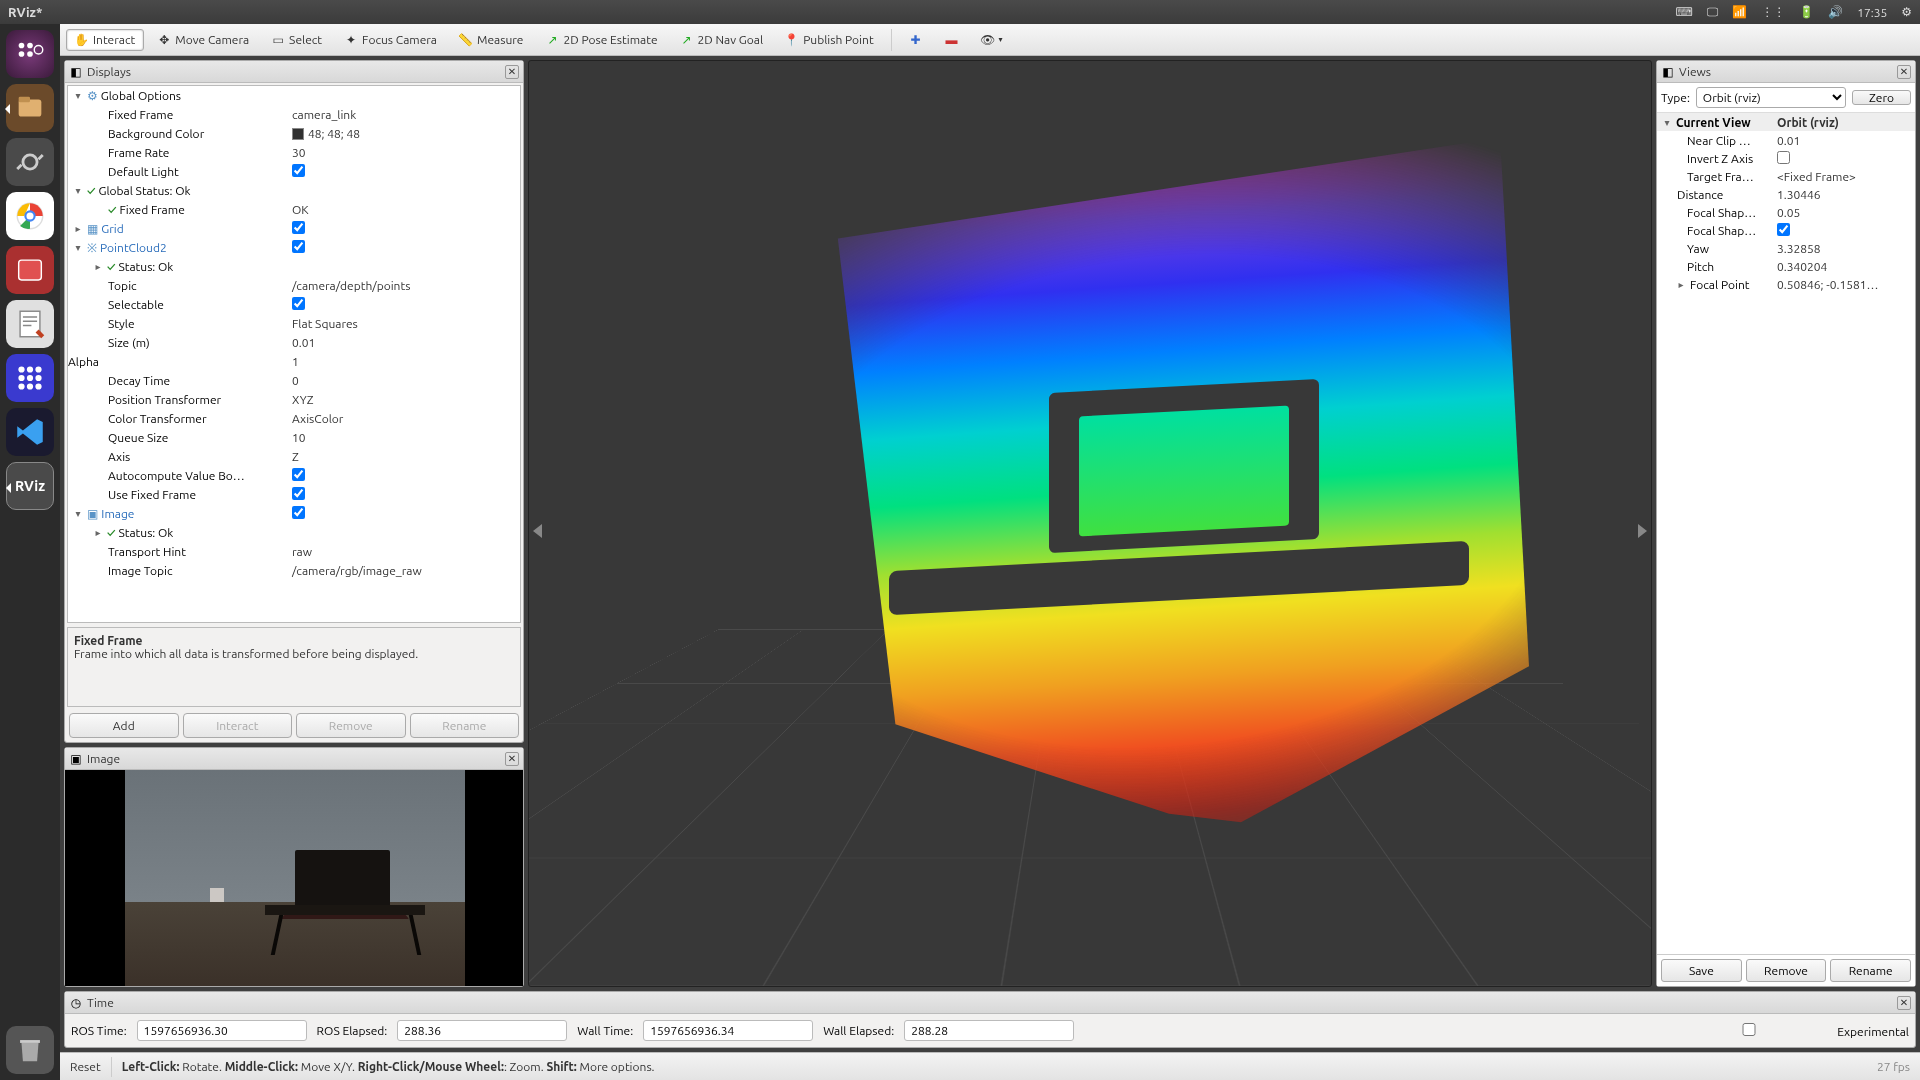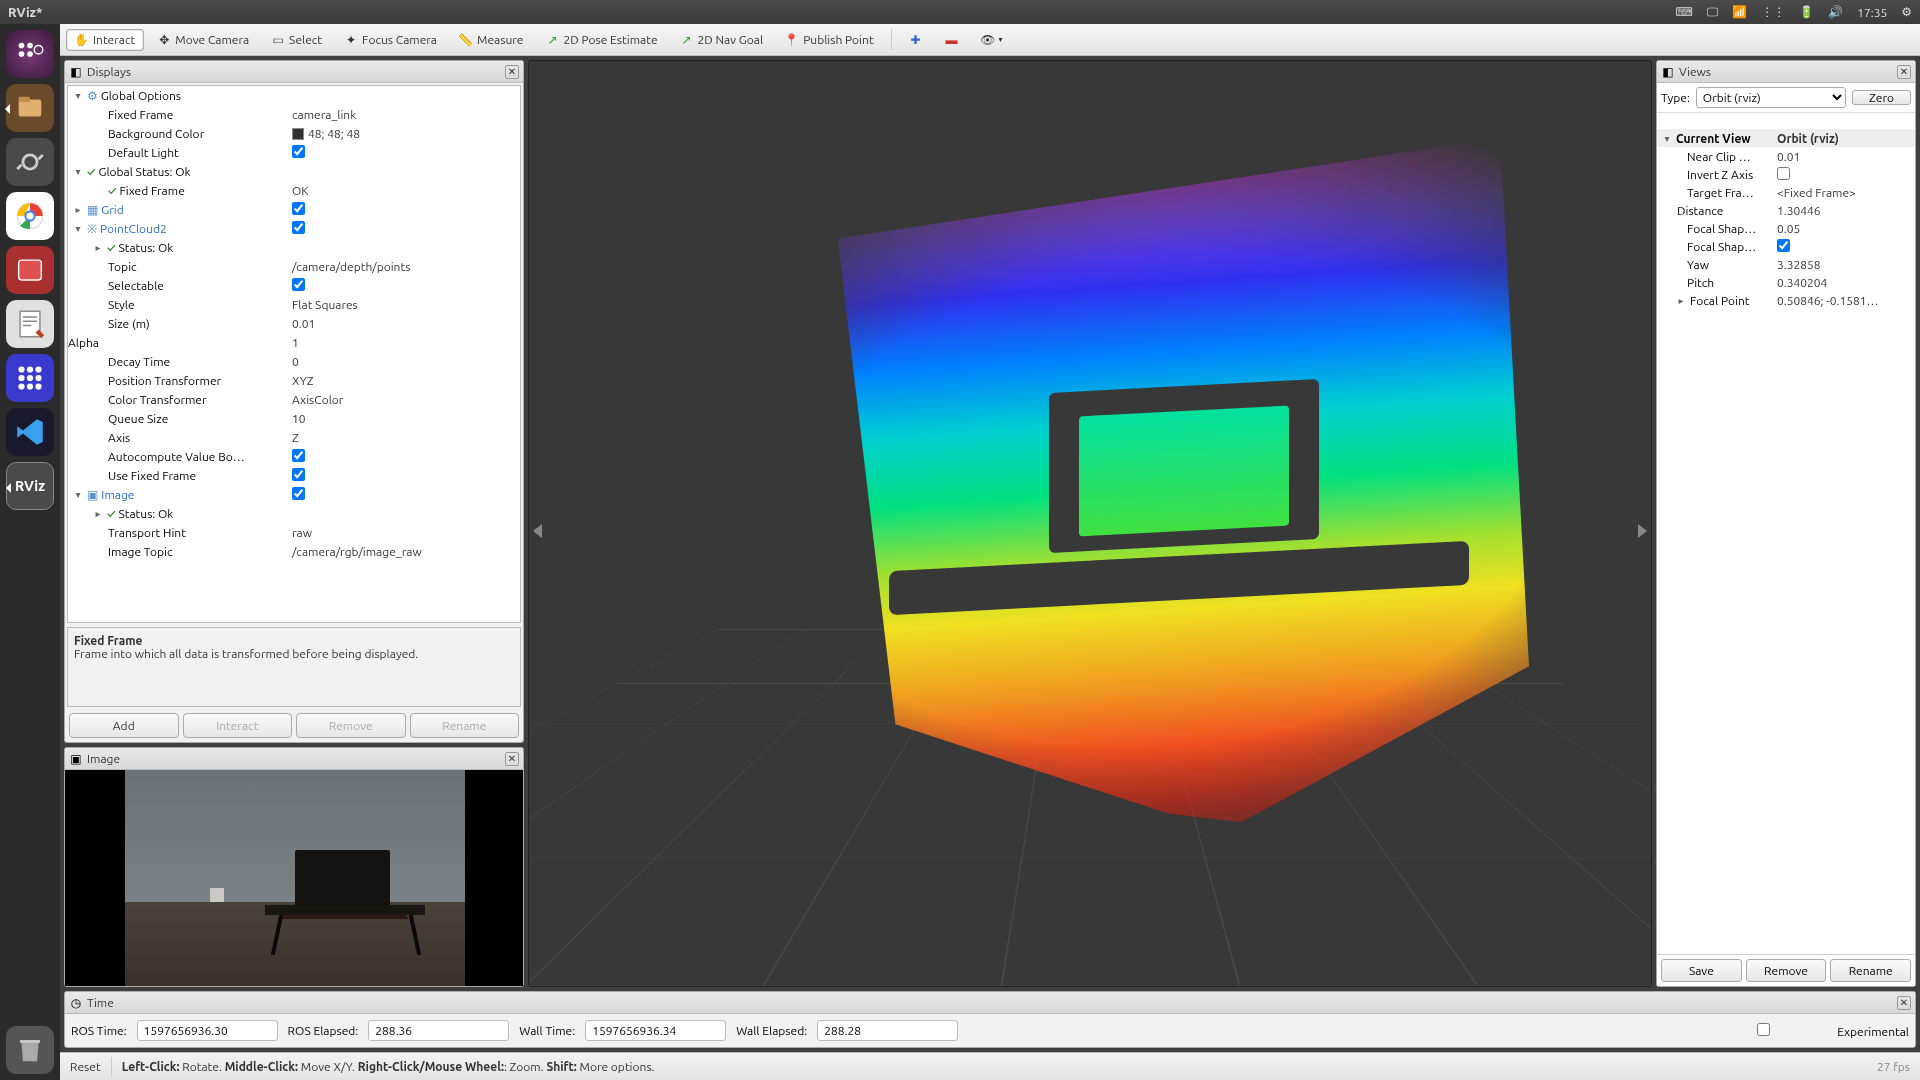--- a/index.html
+++ b/index.html
@@ -66,32 +66,32 @@
 background-image:linear-gradient(#555 1px,transparent 1px),linear-gradient(90deg,#555 1px,transparent 1px);background-size:160px 160px;opacity:.6;}
 .pc-plane{position:absolute;left:280px;top:100px;width:720px;height:680px;transform:skewY(-4deg);
 background:linear-gradient(to bottom,#d030d0 0%,#7040e0 8%,#3030f0 18%,#0080ff 28%,#00d0d0 38%,#00e080 48%,#a0e030 58%,#f0e020 66%,#f0a020 76%,#f05020 86%,#e02010 96%);
 -webkit-mask:radial-gradient(ellipse 90% 60% at 50% 50%,#000 60%,transparent 95%);
 clip-path:polygon(4% 8%,96% 0%,100% 78%,60% 98%,50% 96%,12% 80%);} 
 .silh{position:absolute;background:#383838;}
 .s-top{left:520px;top:325px;width:270px;height:160px;transform:skewY(-3deg);border-radius:6px;}
 .s-in{left:550px;top:350px;width:210px;height:120px;background:linear-gradient(#00e0a0,#40e040);border-radius:4px;transform:skewY(-3deg);}
 .s-bar{left:360px;top:495px;width:580px;height:44px;transform:skewY(-3deg);border-radius:8px;}
 .right-col{width:260px;display:flex;flex-direction:column;gap:4px;}
-.views-body{flex:1;background:#fff;min-height:0;display:flex;flex-direction:column;gap:16px;}
+.views-body{flex:1;background:#fff;min-height:0;display:flex;flex-direction:column;}
 .type-row{display:flex;align-items:center;padding:4px;gap:6px;border-bottom:1px solid #ddd;}
 .type-row select{flex:1;padding:2px;border:1px solid #aaa;border-radius:3px;background:#fff;}
 .type-row button{padding:0 16px;border:1px solid #aaa;border-radius:3px;background:linear-gradient(#fafafa,#e6e6e6);}
 .vtree{flex:1;overflow:auto;}
 .vtree .tree-row{height:18px;}
 .vtree .tree-label{flex:0 0 120px;}
 .vbtns{display:flex;gap:4px;padding:4px;border-top:1px solid #ccc;}
 .vbtns button{flex:1;padding:4px;border:1px solid #aaa;border-radius:3px;background:linear-gradient(#fafafa,#e6e6e6);}
 .time-panel{margin:0 4px 4px 4px;}
 .time-body{display:flex;align-items:center;gap:10px;padding:6px;}
-.time-body input{border:1px solid #bbb;padding:3px 6px;border-radius:3px;width:141px;background:#fff;}
+.time-body input{border:1px solid #bbb;padding:3px 6px;border-radius:3px;width:170px;background:#fff;}
 .time-body .tspacer{flex:1;}
 .statusbar{background:linear-gradient(#f3f3f3,#e3e3e3);height:28px;border-top:1px solid #bbb;display:flex;align-items:center;padding:0 10px;gap:10px;color:#333;}
 .statusbar .sb-sep{width:1px;height:20px;background:#ccc;}
 .statusbar .reset{cursor:pointer;}
 .statusbar .rt{flex:1;}
 .statusbar b{font-weight:bold;}
 .fps{color:#888;}
 .nav-arrow{position:absolute;top:50%;width:0;height:0;cursor:pointer;}
 .nav-left{left:4px;border-top:7px solid transparent;border-bottom:7px solid transparent;border-right:9px solid #888;}
 .nav-right{right:4px;border-top:7px solid transparent;border-bottom:7px solid transparent;border-left:9px solid #888;}
@@ -258,20 +258,26 @@
                 <span class="tree-val">camera_link</span>
               </div>
             <div class="tree-row">
                 <span class="tree-label" style="padding-left:40px">
                   <span>Background Color</span>
                 </span>
                 <span class="tree-val"><span class="swatch"></span><span>48; 48; 48</span></span>
               </div>
             <div class="tree-row">
                 <span class="tree-label" style="padding-left:40px">
+                  <span>Frame Rate</span>
+                </span>
+                <span class="tree-val">30</span>
+              </div>
+            <div class="tree-row">
+                <span class="tree-label" style="padding-left:40px">
                   <span>Default Light</span>
                 </span>
                 <span class="tree-val"><input type="checkbox" class="ck" checked="" style=""></span>
               </div>
             <div class="tree-row">
                 <span class="tree-label" style="padding-left:4px">
                   <span class="exp">▾</span>
                   <span class="check-green"></span>
                   <span>Global Status: Ok</span>
                 </span>

